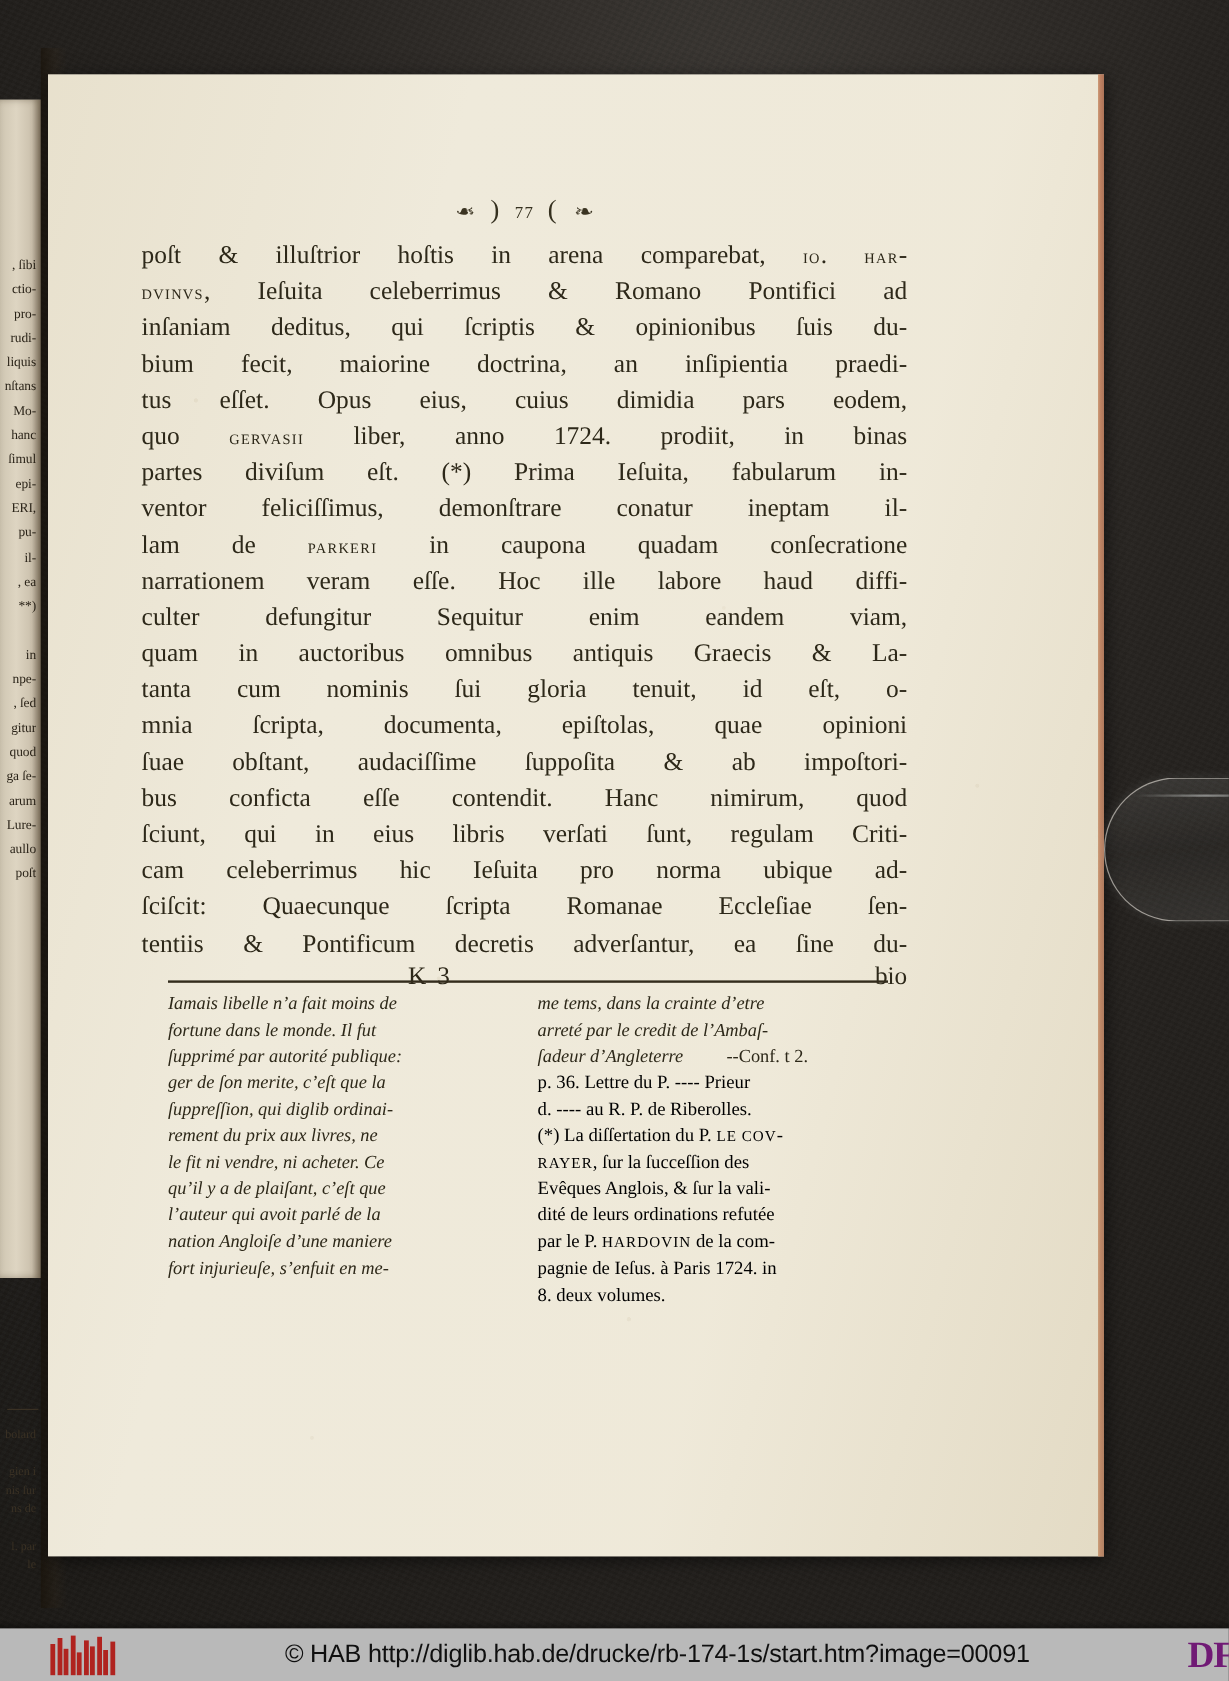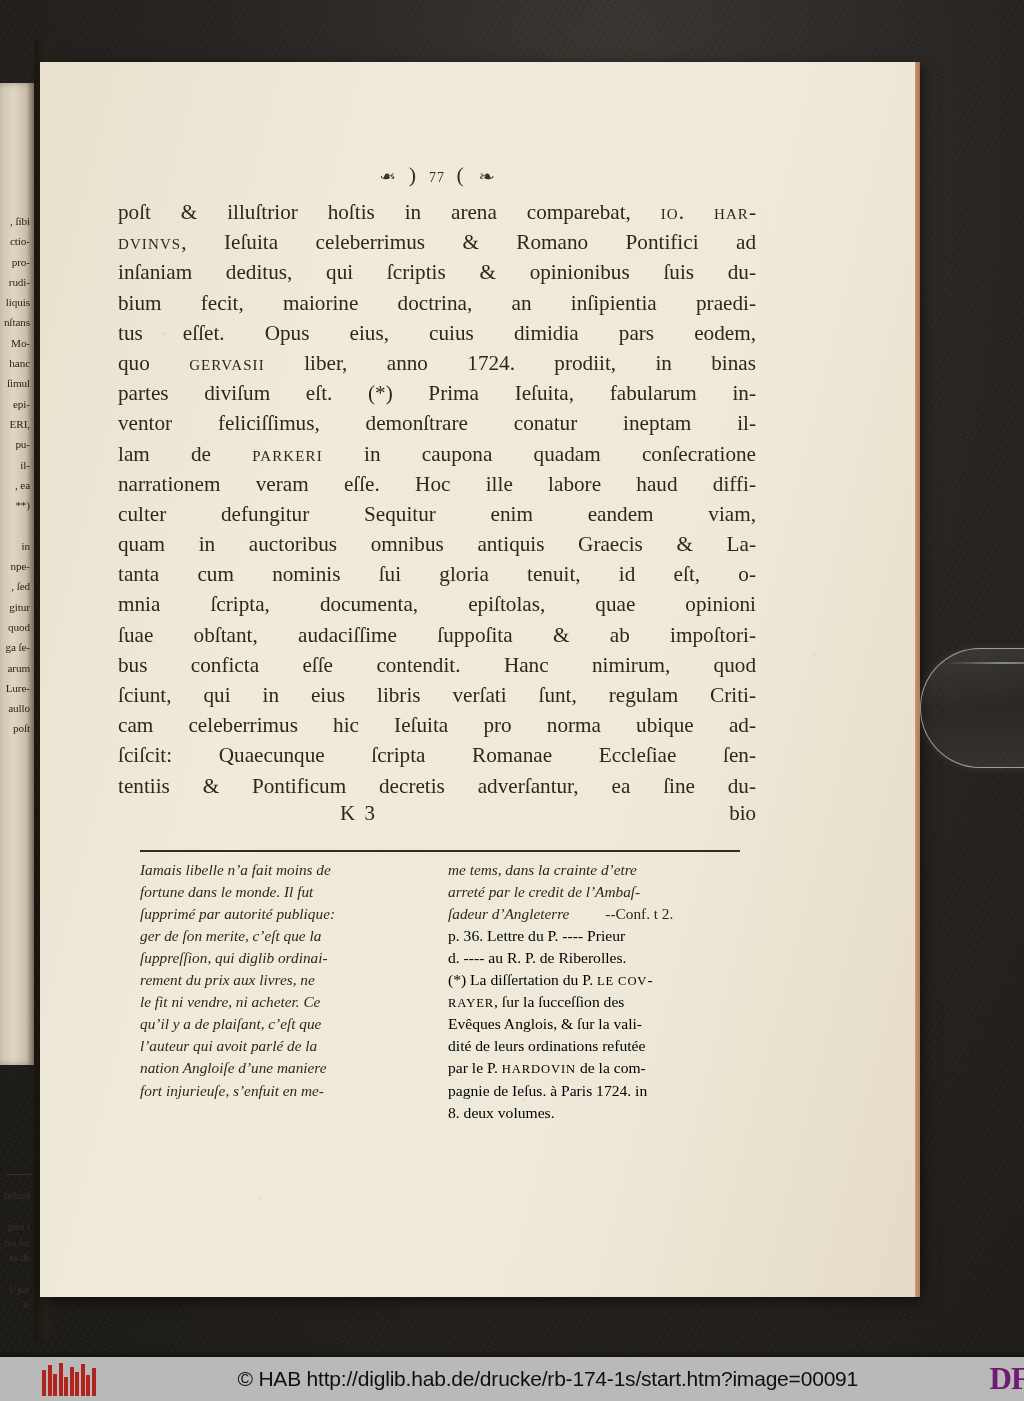--- a/index.html
+++ b/index.html
@@ -165,21 +165,21 @@
     text-align-last: justify;
     word-spacing: .5px;
     -webkit-font-smoothing: antialiased;
   }
   .body-text .ln {
     display: block;
     white-space: nowrap;
     height: 30.2px;
   }
   .sc {
-    font-size: 15px;
+    font-size: 12px;
     letter-spacing: 1.1px;
     font-variant: normal;
   }
 
   
   .sig-row {
     position: relative;
     height: 31px;
     font-size: 21px;
     color: #2d2819;
@@ -190,21 +190,21 @@
     letter-spacing: 2px;
   }
   .catchword {
     position: absolute;
     right: 0; top: 0;
   }
 
   
   .fn-wrap {
     position: absolute;
-    left: 100px; top: 788px;
+    left: 100px; top: 755px;
     width: 600px;
   }
   .fn-rule {
     width: 600px; height: 1.6px;
     background: #332c1c;
     margin-bottom: 7px;
   }
   .fn-cols {
     display: flex;
     gap: 17px;

